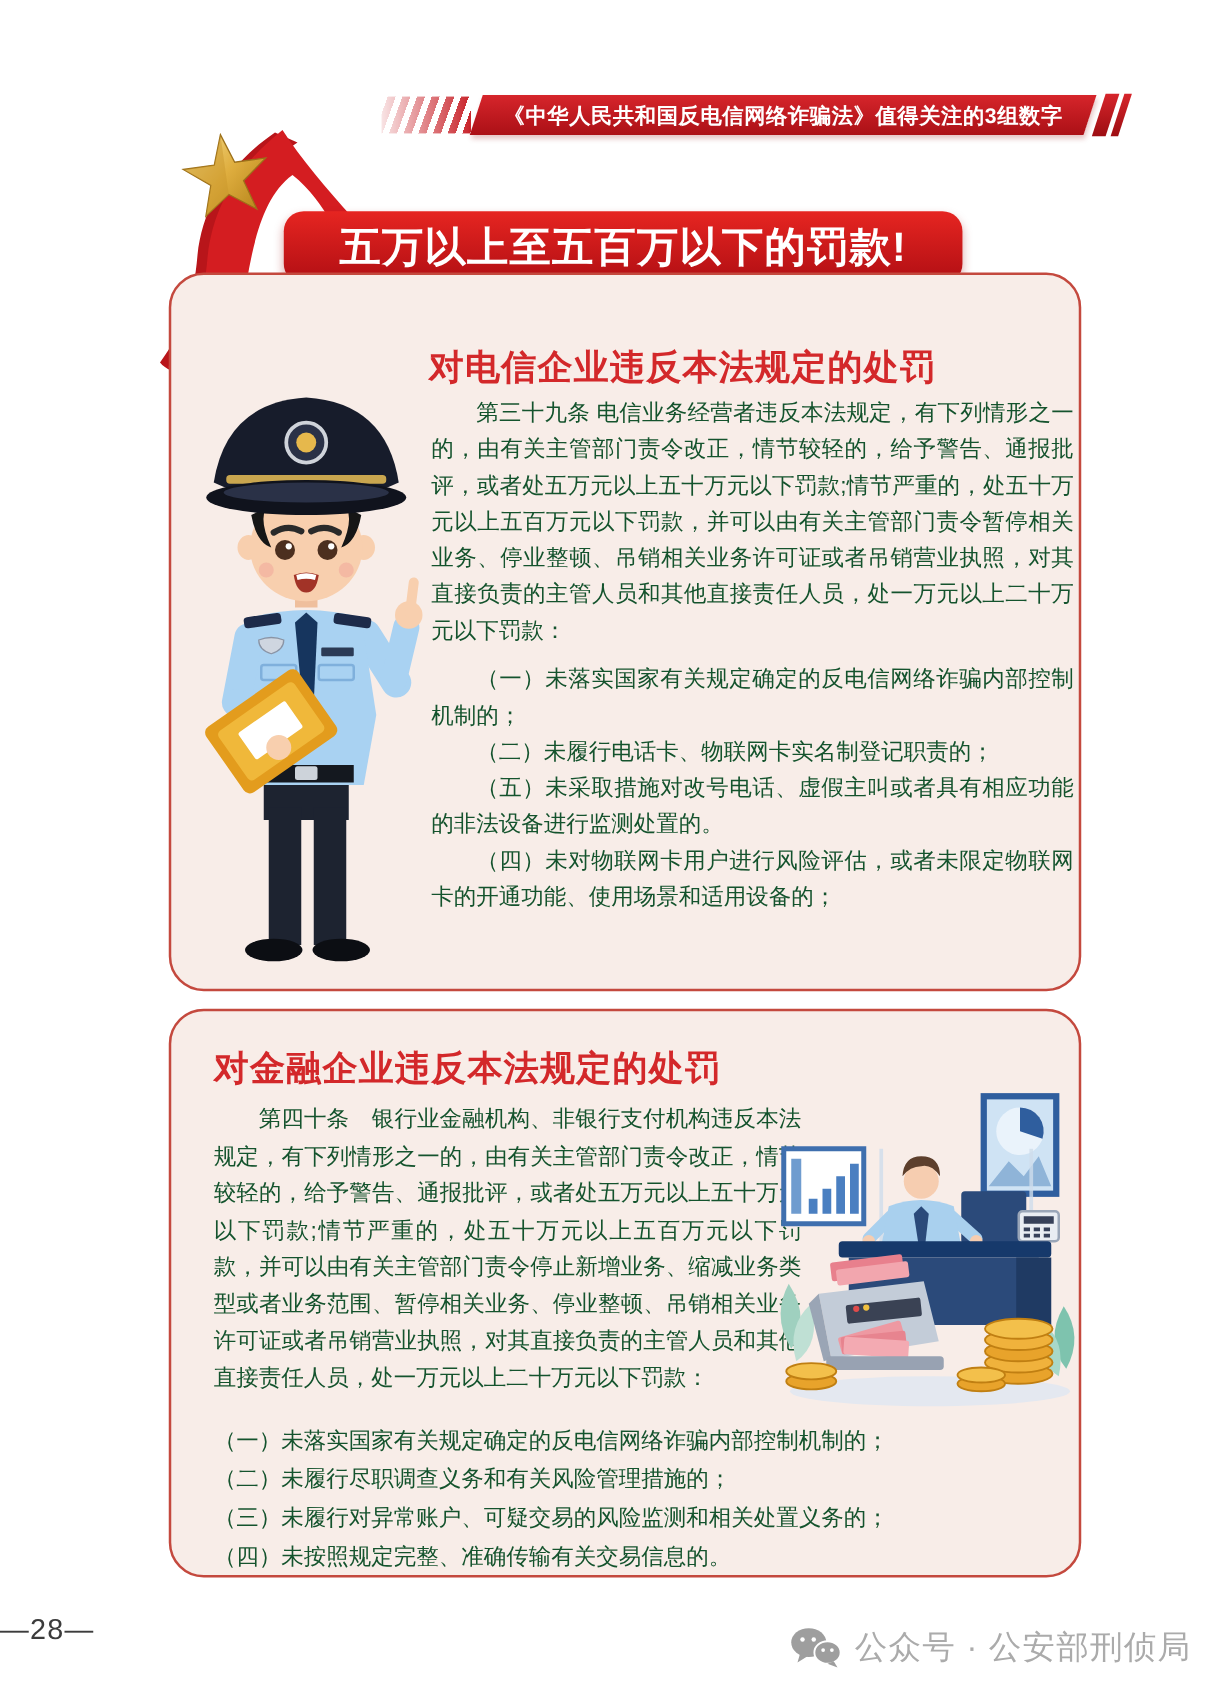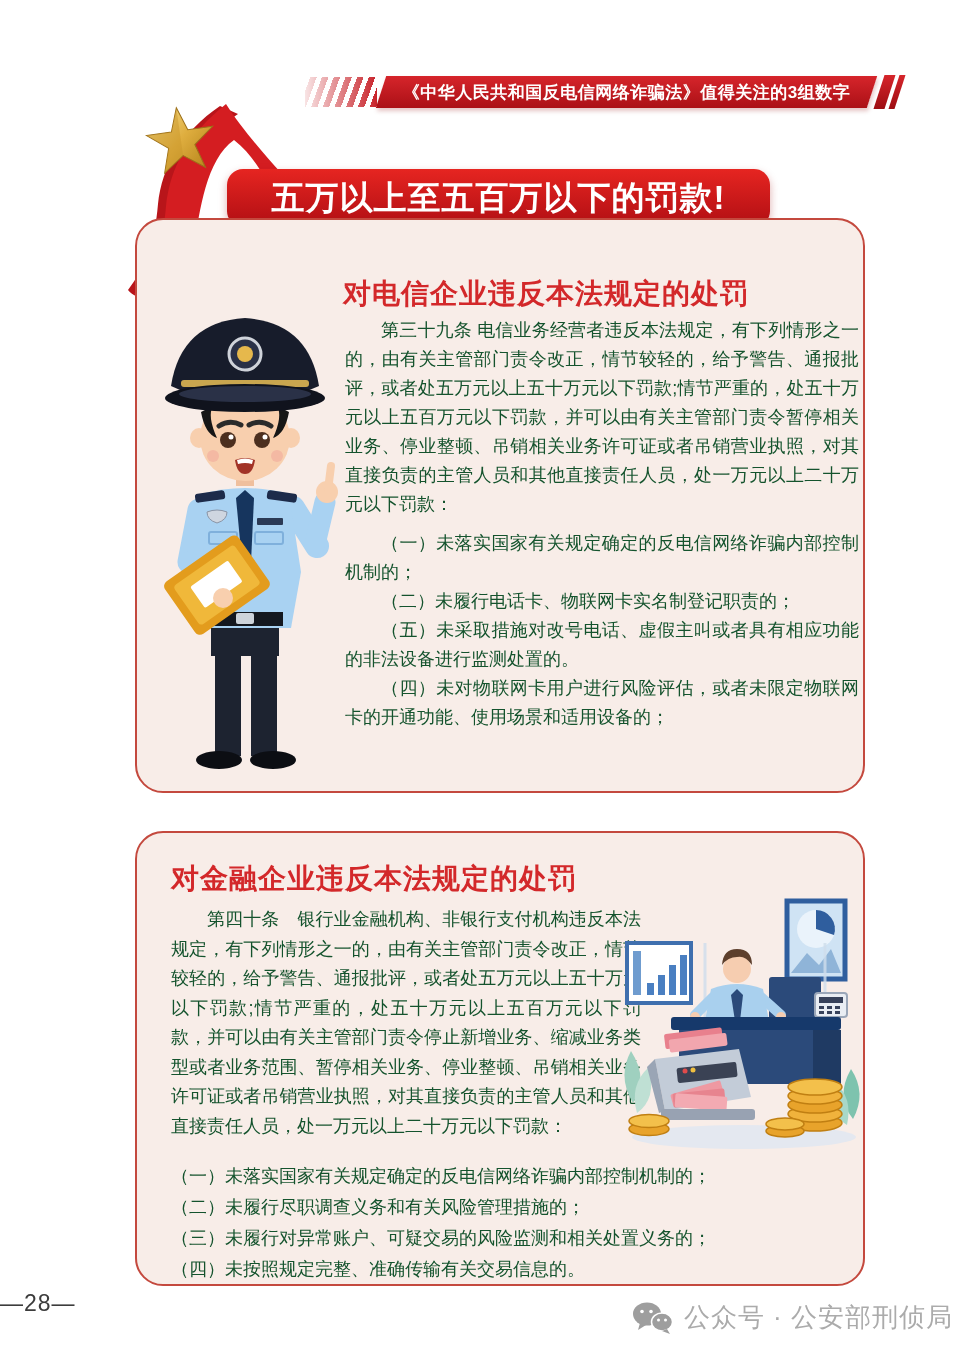--- a/index.html
+++ b/index.html
@@ -26,21 +26,21 @@
   .banner { position:absolute; left:227px; top:169px; width:543px; height:58px;
     background:linear-gradient(180deg,#e62521,#b00e13); border-radius:16px;
     display:flex; align-items:center; justify-content:center;
     box-shadow:0 4px 8px rgba(160,20,20,.35); }
   .banner span { color:#fff; font-weight:bold; font-size:33px; letter-spacing:1px; white-space:nowrap; }
 
   
   .card { position:absolute; left:135px; width:730px; background:#f8ede8;
     border:2px solid #c4493e; border-radius:28px; }
   .card1 { top:218px; height:575px; }
-  .card2 { top:807px; height:455px;margin-top:24px; }
+  .card2 { top:807px; height:455px; }
   .card-title { color:#d3282a; font-weight:bold; font-size:28px; letter-spacing:1px; white-space:nowrap; }
   .card1 .card-title { position:absolute; top:55px; left:0; width:100%; text-align:center; padding-left:92px; }
   .card2 .card-title { position:absolute; top:27px; left:34px; }
 
   .body-text { color:#14532d; font-size:18px; line-height:29px; text-align:justify; }
   .card1 .text-col { position:absolute; left:208px; top:96px; width:514px; }
   .card1 .text-col p { text-indent:2em; }
   .card1 .items { margin-top:10px; }
   .card2 .para { position:absolute; left:34px; top:72px; width:470px; }
   .card2 .para p { text-indent:2em; line-height:29.5px; }

